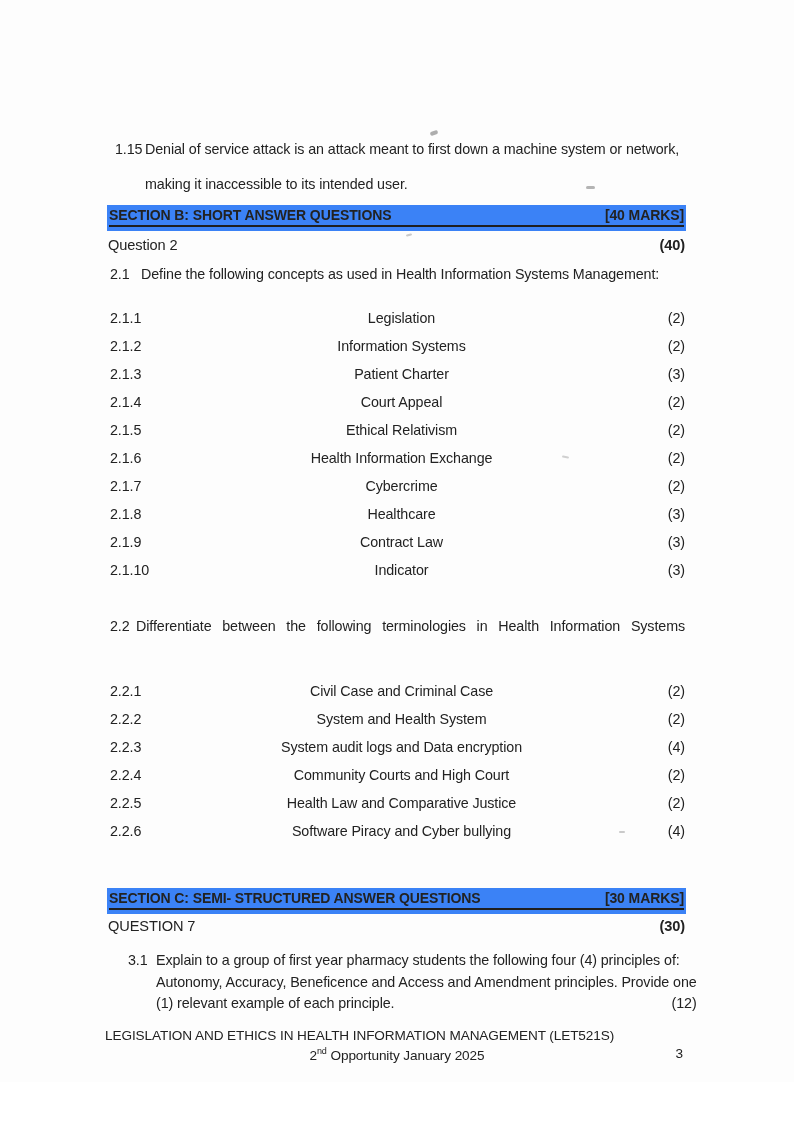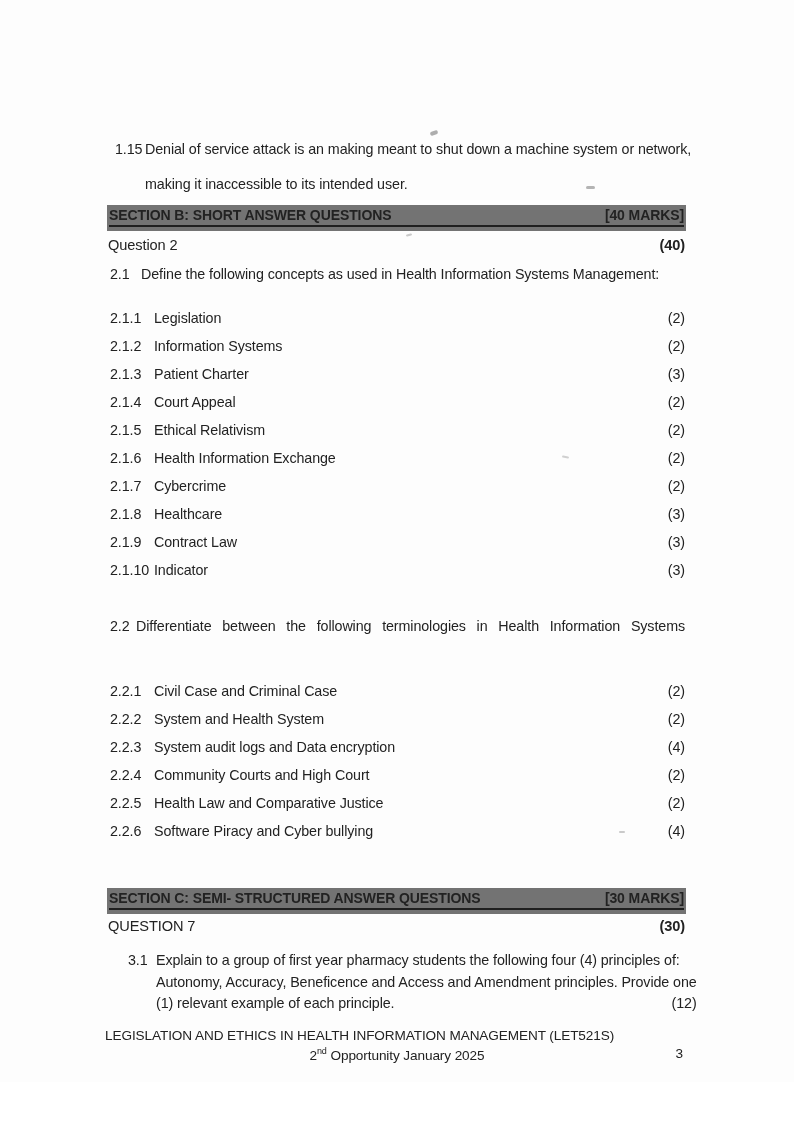--- a/index.html
+++ b/index.html
@@ -27,21 +27,21 @@
     line-height: 35px;
     display: flex;
   }
   .p115 .pnum { width: 30px; flex: none; }
   .p115 .plines { flex: 1; }
 
   
   .section-bar {
     position: absolute;
     left: 107px; right: 108px;
-    background: #737373;
+    background: #3b82f6;
     padding: 2px 2px 4px 2px;
   }
   .bar-b { top: 205px; }
   .bar-c { top: 888px; }
   .bar-inner {
     display: flex;
     justify-content: space-between;
     align-items: baseline;
     border-bottom: 2px solid #1f1f1f;
     padding-bottom: 2px;
@@ -82,21 +82,21 @@
   .list-21 { top: 304px; }
   .list-22 { top: 677px; }
   .item {
     display: flex;
     align-items: center;
     height: 28px;
     font-size: 14.3px;
     letter-spacing: -0.1px;
   }
   .item .inum { width: 44px; flex: none; }
-  .item .itxt { flex: 1; }
+  .item .itxt { flex: 1; text-align: center; }
   .item .imarks { flex: none; text-align: right; width: 36px; }
 
   
   .p22 {
     position: absolute;
     top: 612px; left: 110px; right: 109px;
     font-size: 14.3px;
     letter-spacing: -0.1px;
     line-height: 28px;
     display: flex;
@@ -159,21 +159,21 @@
 
   <div class="speck speck-1"></div>
   <div class="speck speck-2"></div>
   <div class="speck speck-3"></div>
   <div class="speck speck-4"></div>
   <div class="speck speck-5"></div>
 
   <div class="p115">
     <span class="pnum">1.15</span>
     <div class="plines">
-      <div class="nw">Denial of service attack is an making meant to shut down a machine system or network,</div>
+      <div class="nw">Denial of service attack is an attack meant to first down a machine system or network,</div>
       <div class="nw">making it inaccessible to its intended user.</div>
     </div>
   </div>
 
   <div class="section-bar bar-b">
     <div class="bar-inner">
       <span>SECTION B: SHORT ANSWER QUESTIONS</span>
       <span>[40 MARKS]</span>
     </div>
   </div>

